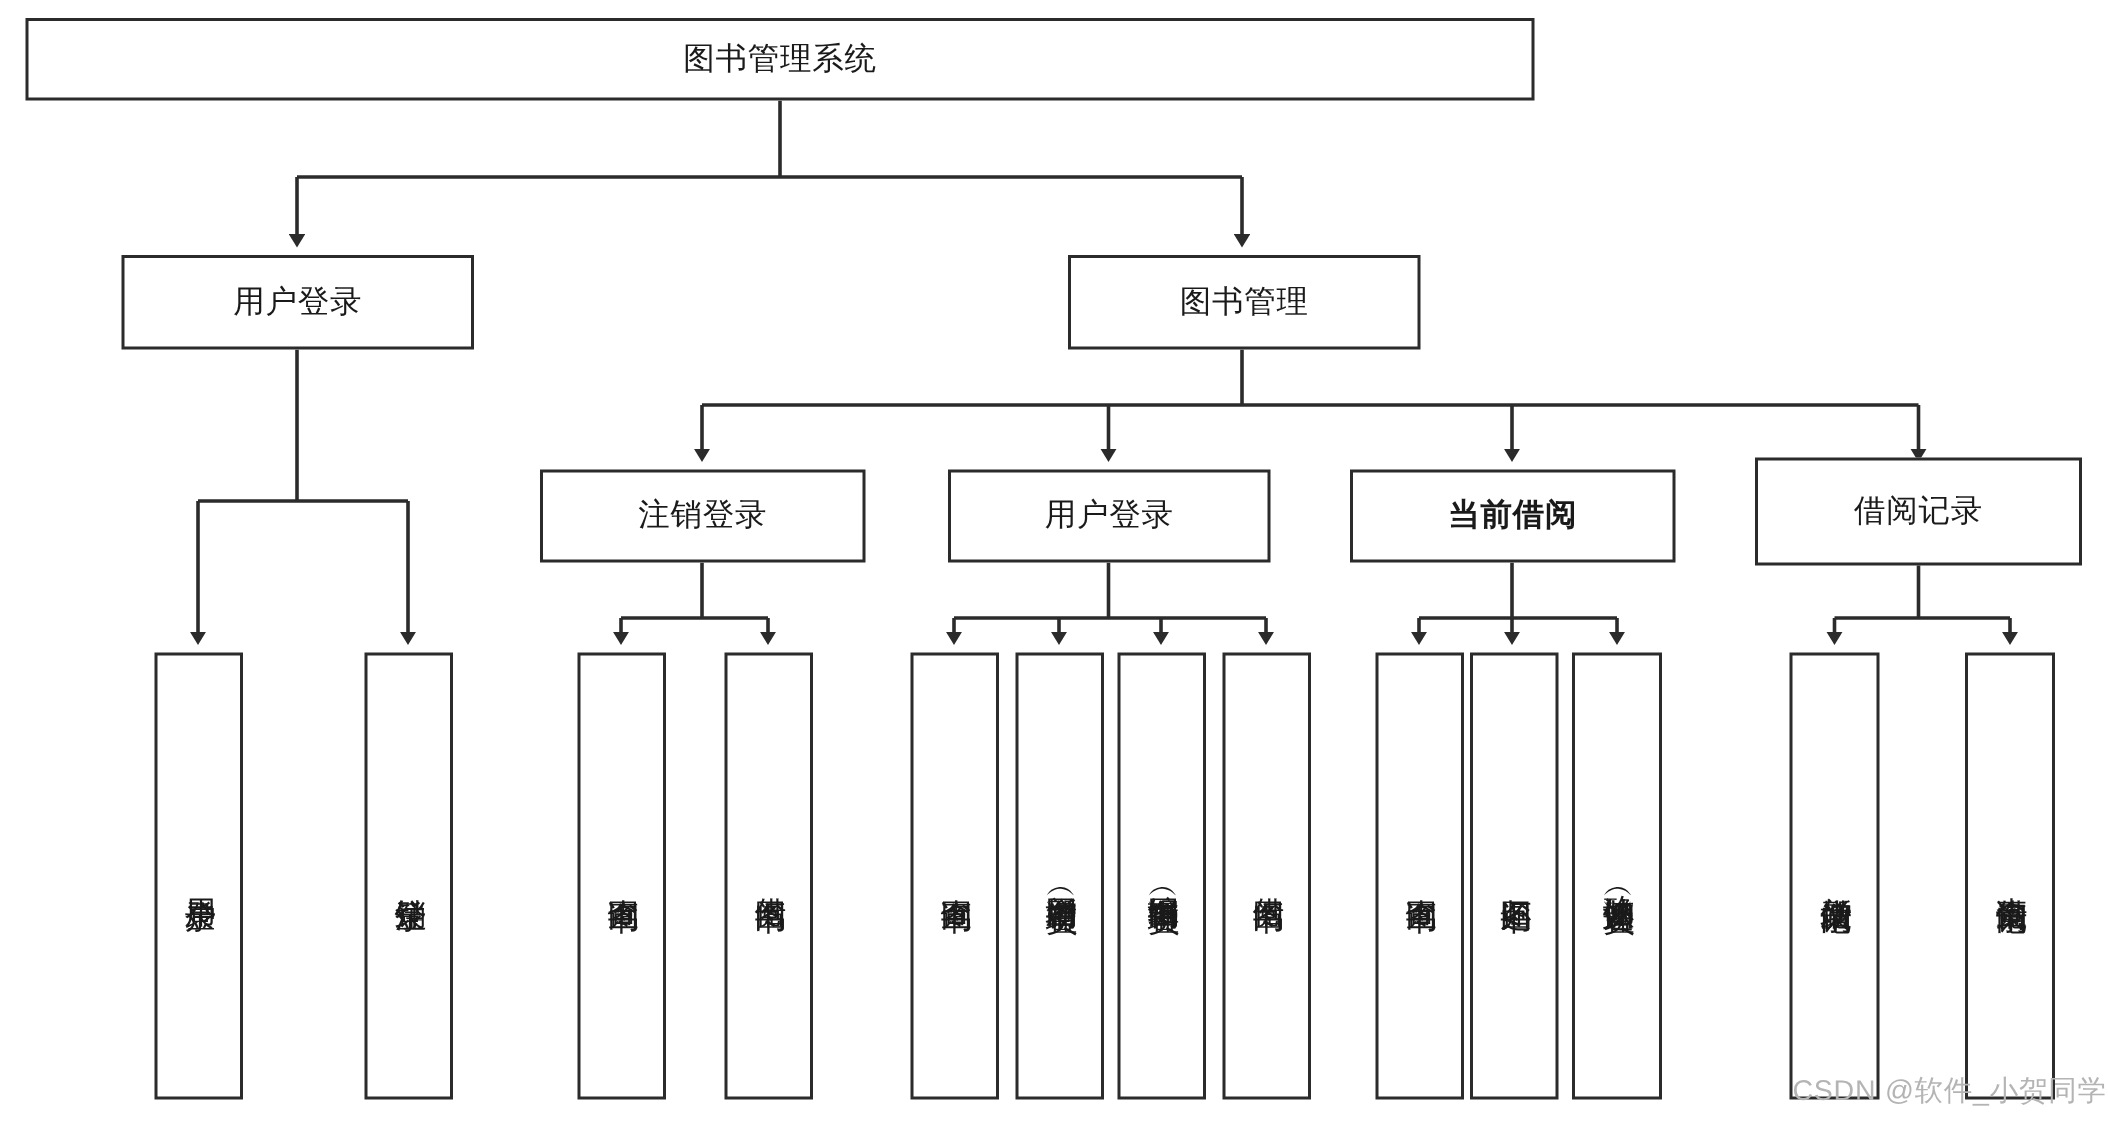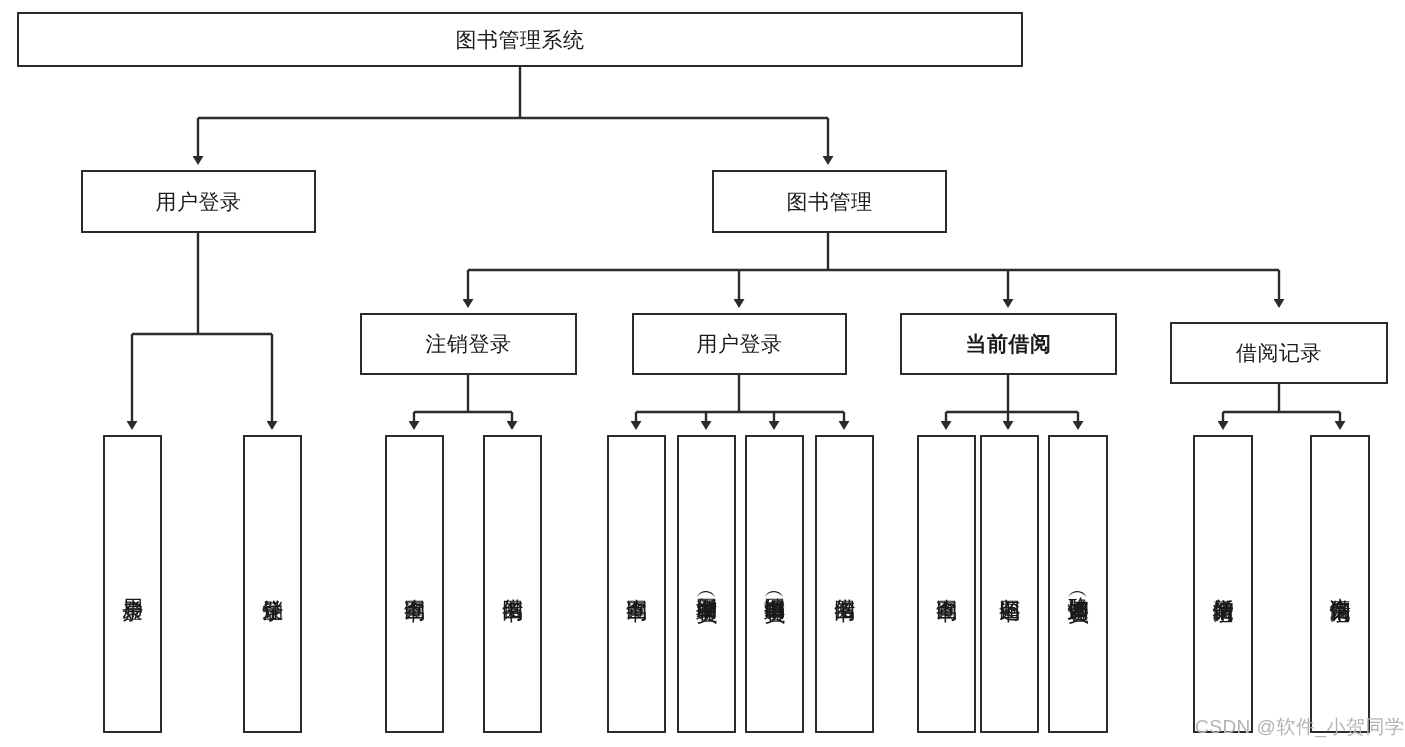--- a/index.html
+++ b/index.html
@@ -134,21 +134,21 @@
 
   <div class="node h" style="left:360px; top:313px; width:217px; height:62px;">
     <span class="lbl">注销登录</span>
   </div>
   <div class="node h" style="left:632px; top:313px; width:215px; height:62px;">
     <span class="lbl">用户登录</span>
   </div>
   <div class="node h" style="left:900px; top:313px; width:217px; height:62px;font-weight:bold;">
     <span class="lbl">当前借阅</span>
   </div>
-  <div class="node h" style="left:1170px; top:322px; width:218px; height:62px;">
+  <div class="node h" style="left:1170px; top:305px; width:218px; height:72px;">
     <span class="lbl">借阅记录</span>
   </div>
 
   <div class="node v" style="left:103px; top:435px; width:59px; height:298px;">
     <span class="lbl">用户登录</span>
   </div>
   <div class="node v" style="left:243px; top:435px; width:59px; height:298px;">
     <span class="lbl">注销登录</span>
   </div>
 

